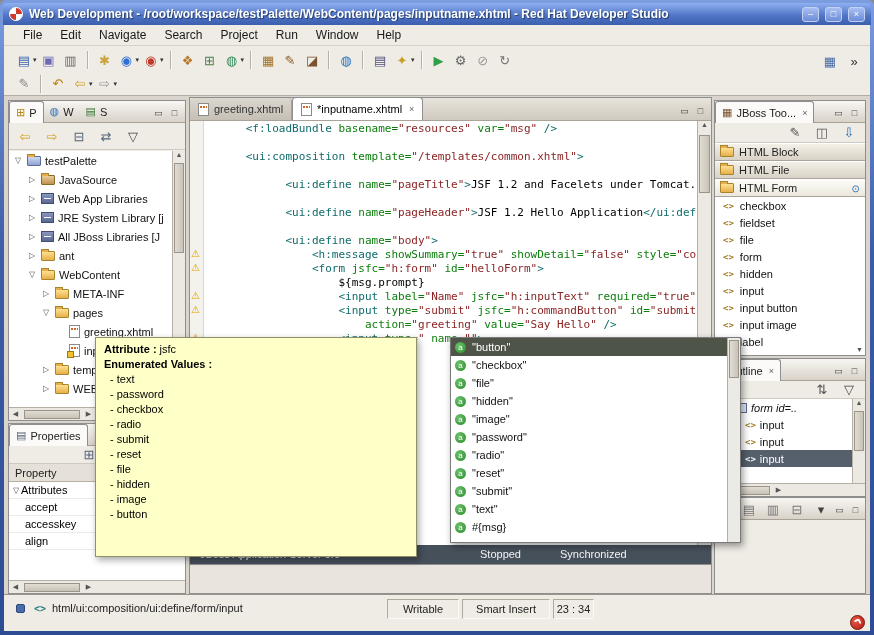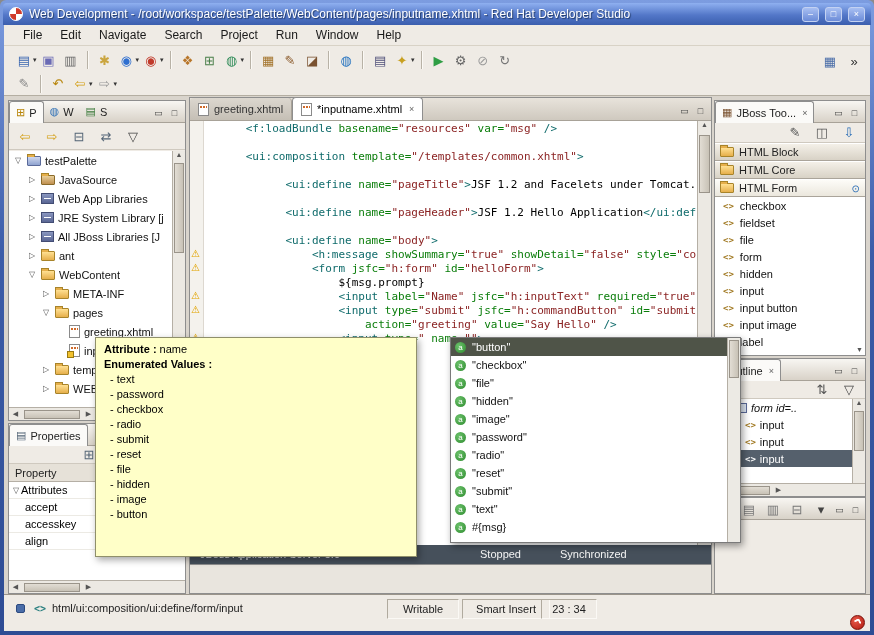--- a/index.html
+++ b/index.html
@@ -2,21 +2,21 @@
 <html><head>
 <meta charset="utf-8">
 <style>
   *{margin:0;padding:0;box-sizing:border-box}
   html,body{width:874px;height:635px;overflow:hidden}
   body{font-family:"Liberation Sans",sans-serif;position:relative;background:#8a8a8a}
   #win{position:absolute;inset:0;background:linear-gradient(180deg,#7c9ce0,#3c5ca8 40%,#2e4c94);border-radius:6px 6px 0 0}
   
   .titlebar{position:absolute;left:3px;top:3px;right:3px;height:22px;display:flex;align-items:center;gap:6px;padding:0 6px;background:linear-gradient(180deg,#8fb0f0,#5377c8 55%,#3b5eae);border-radius:4px 4px 0 0}
   .app-icon{width:14px;height:14px;flex:none;border-radius:50%;border:1px solid #fff;background:conic-gradient(#d03a2a 0 90deg,#fff 90deg 180deg,#d03a2a 180deg 270deg,#fff 270deg)}
-  .titlebar .title{color:#fff;font-size:12px;font-weight:normal;text-shadow:1px 1px 1px #223a66;white-space:nowrap;overflow:hidden;flex:1}
+  .titlebar .title{color:#fff;font-size:12px;font-weight:bold;text-shadow:1px 1px 1px #223a66;white-space:nowrap;overflow:hidden;flex:1}
   .tbtn{width:17px;height:15px;flex:none;border:1px solid #c4d2f2;border-radius:3px;background:linear-gradient(#a8bff2,#6c8cd8);color:#fff;font-size:9px;line-height:13px;text-align:center}
   
   .content-bg{position:absolute;left:4px;top:25px;width:866px;height:606px;background:#d9d4cc}
   #menubar{position:absolute;left:4px;top:25px;width:866px;height:21px;background:#efebe5;border-bottom:1px solid #d8d2c6;display:flex;align-items:center;padding-left:10px;font-size:12px;color:#1a1a1a}
   .menu-item{padding:2px 9px}
   #toolbar{position:absolute;left:4px;top:46px;width:866px;height:50px;background:#efebe5;border-bottom:1px solid #b4ae a2;border-bottom:1px solid #b4aea2}
   .trow{position:absolute;display:flex;align-items:center;gap:2px}
   #trow1{left:10px;top:2px;height:24px}
   #trow2{left:10px;top:27px;height:21px}
   #toolbar-right{position:absolute;right:6px;top:4px;height:22px;display:flex;align-items:center;gap:4px}
@@ -99,21 +99,21 @@
   #outline-vscroll{top:40px;bottom:13px}
   
   #console{left:714px;top:497px;width:152px;height:97px}
   #console-icons{display:flex;align-items:center;gap:4px;margin-left:auto;font-size:11px;padding-right:2px}
   
   #statusbar{position:absolute;left:4px;top:594px;width:866px;height:28px;background:#efebe5;border-top:1px solid #9a948a;font-size:11px;color:#222}
   .stat-icon{position:absolute;left:12px;top:9px;width:9px;height:9px;background:#4a6da8;border:1px solid #2c4a80;border-radius:2px}
   .sb-tag{position:absolute;left:30px;top:8px;font-family:"DejaVu Sans Mono",monospace;font-size:10px;font-weight:bold;color:#2a7f7f}
   .sb-path{position:absolute;left:48px;top:7px;color:#222}
   .scell{position:absolute;top:4px;height:20px;display:flex;align-items:center;justify-content:center;border:1px solid;border-color:#b0aa9e #fbf9f5 #fbf9f5 #b0aa9e}
-  .cell0{left:383px;width:72px}.cell1{left:458px;width:88px}.cell2{left:537px;width:56px}
+  .cell0{left:383px;width:72px}.cell1{left:458px;width:88px}.cell2{left:549px;width:41px}
   .bottomstrip{position:absolute;left:4px;top:622px;width:866px;height:9px;background:#efebe5}
   .redhat{position:absolute;right:9px;top:615px;width:15px;height:15px;border-radius:50%;background:radial-gradient(circle at 35% 35%,#e85a4a,#b01a10);border:1px solid #7a0f08}
   .redhat::after{content:"";position:absolute;inset:3px;border:2px solid #fff;border-left-color:transparent;border-bottom-color:transparent;border-radius:50%;transform:rotate(-25deg)}
   
   #tooltip{position:absolute;left:95px;top:337px;width:322px;height:220px;background:#ffffc8;border:1px solid #8f8f6a;box-shadow:2px 3px 7px rgba(0,0,0,.35);z-index:50;padding:4px 8px;font-size:11px;line-height:15px;color:#000;overflow:hidden}
   .tt-b{font-weight:bold}
   .tt-val{padding-left:6px}
   #popup{position:absolute;left:450px;top:337px;width:291px;height:206px;background:#fff;border:1px solid #7a7a7a;box-shadow:2px 3px 7px rgba(0,0,0,.4);z-index:60}
   #pp-list{position:absolute;left:0;top:0;right:13px;bottom:0;overflow:hidden}
   .pp-item{height:18px;display:flex;align-items:center;gap:6px;padding-left:4px;font-size:11px;color:#111}
@@ -390,21 +390,21 @@
         <span class="ticon" style="color: rgb(85, 85, 85);">◫</span>
         <span class="ticon" style="color: rgb(42, 109, 181);">⇩</span>
       </div>
     <div id="palette-groups">
         <div class="pgroup">
           <span class="ni folder"></span>
           <span>HTML Block</span>
         </div>
         <div class="pgroup">
           <span class="ni folder"></span>
-          <span>HTML Core</span>
+          <span>HTML File</span>
         </div>
         <div class="pgroup sel">
           <span class="ni folder"></span>
           <span>HTML Form</span>
           <span class="pin">⊙</span>
         </div>
       </div>
     <div id="palette-items">
       <span class="pal-corner">▼</span>
     <div class="pitem">
@@ -516,21 +516,21 @@
     <span class="sb-tag">&lt;&gt;</span>
     <span class="sb-path">html/ui:composition/ui:define/form/input</span>
     <span class="scell cell0">Writable</span>
     <span class="scell cell1">Smart Insert</span>
     <span class="scell cell2">23 : 34</span>
   </div>
   <div class="bottomstrip"></div>
   <span class="redhat"></span>
 
   <div id="tooltip">
-    <div><span class="tt-b">Attribute :</span> <span>name</span></div>
+    <div><span class="tt-b">Attribute :</span> <span>jsfc</span></div>
     <div class="tt-b">Enumerated Values :</div>
     <div id="tt-values">
         <div class="tt-val">- text</div>
         <div class="tt-val">- password</div>
         <div class="tt-val">- checkbox</div>
         <div class="tt-val">- radio</div>
         <div class="tt-val">- submit</div>
         <div class="tt-val">- reset</div>
         <div class="tt-val">- file</div>
         <div class="tt-val">- hidden</div>

